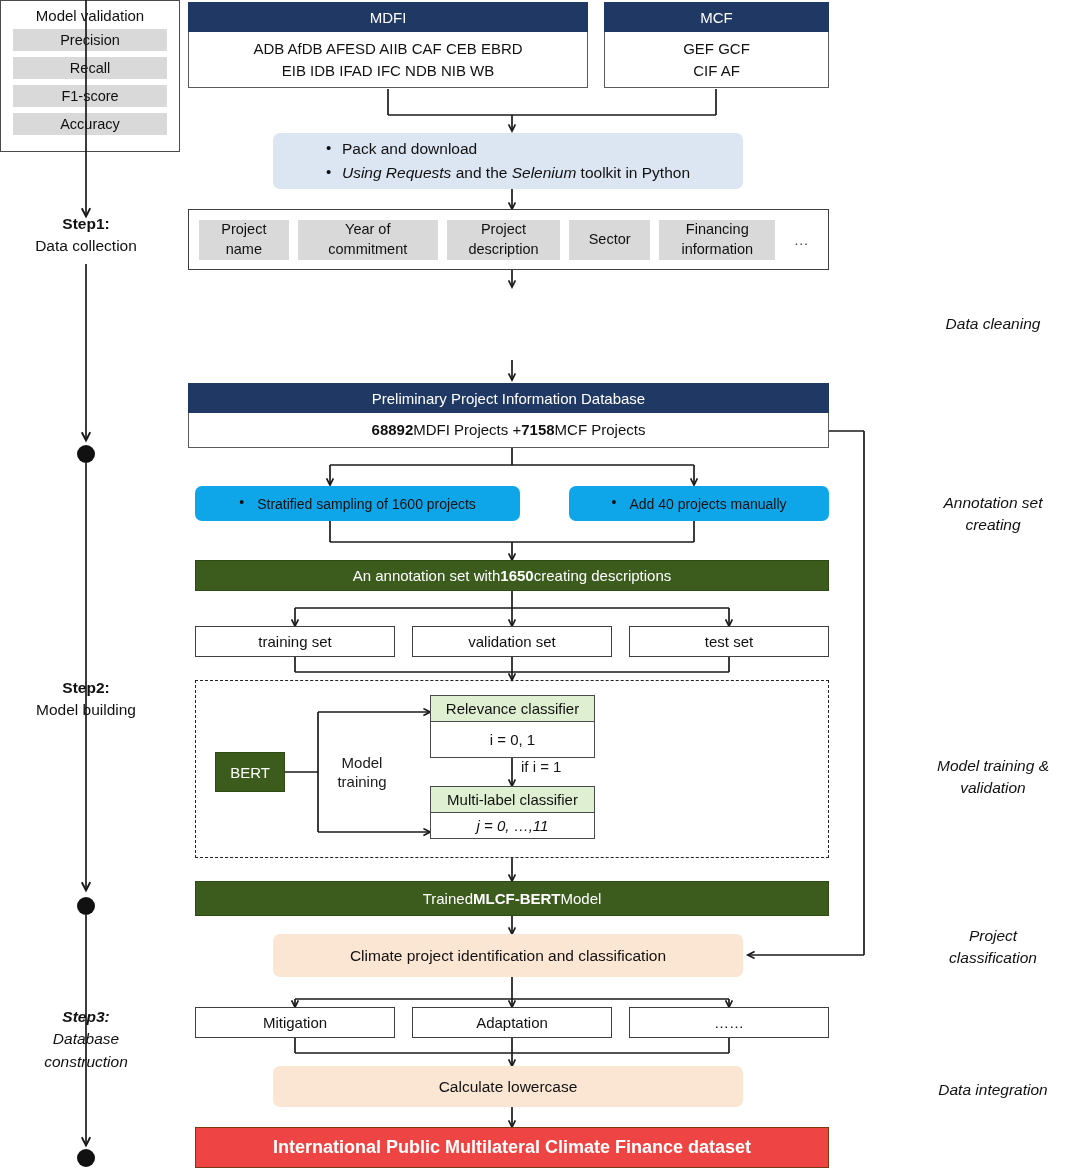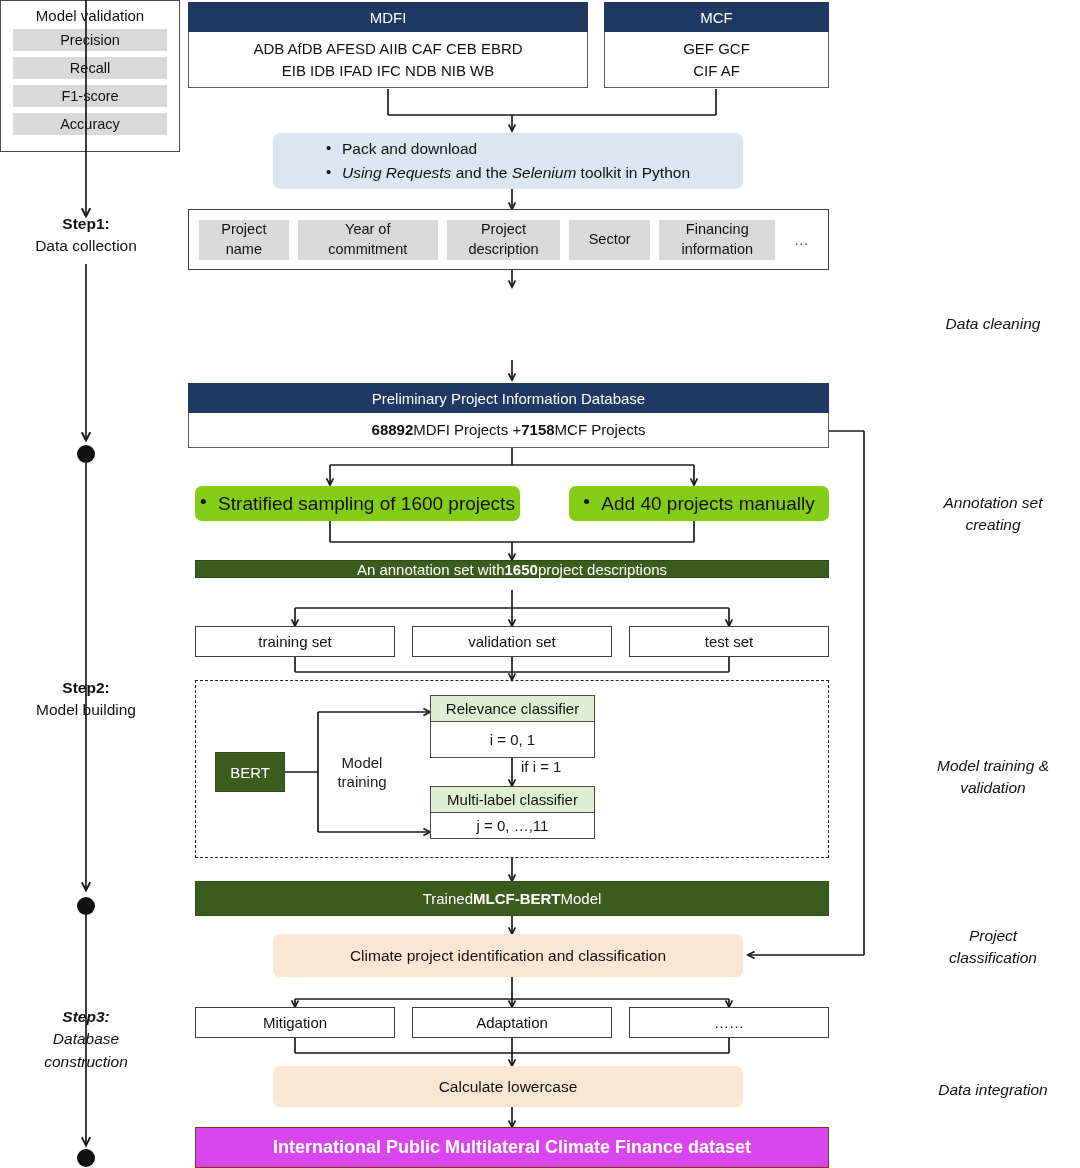--- a/index.html
+++ b/index.html
@@ -21,21 +21,21 @@
   .proc-blue{background:#dce5f2;border-radius:7px;font-size:15.5px;color:#111;}
   .proc-blue ul{margin:0;padding:0;list-style:none;}
   .proc-blue li{position:relative;padding-left:16px;text-align:left;line-height:1.55;}
   .proc-blue li:before{content:"\2022";position:absolute;left:0;top:-1px;font-size:15px;}
 
   
   .fieldbox{background:#ffffff;border:1.6px solid #3f3f3f;}
   .chip{background:#d9d9d9;font-size:14.5px;line-height:1.35;color:#111;display:flex;align-items:center;justify-content:center;text-align:center;box-sizing:border-box;}
 
   
-  .proc-green{background:#84cc16;border-radius:7px;font-size:19px;color:#111;}
+  .proc-green{background:#0ea5e9;border-radius:7px;font-size:14px;color:#111;}
   .proc-green .b{position:relative;padding-left:18px;}
   .proc-green .b:before{content:"\2022";position:absolute;left:0;top:-2px;}
 
   .bar-green{background:#3c5c1e;color:#ffffff;border:1px solid #2f4a15;font-size:15px;}
 
   .plain{background:#ffffff;border:1.6px solid #3f3f3f;font-size:15px;color:#111;}
 
   
   .dashgroup{position:absolute;border:1.7px dashed #222;background:transparent;box-sizing:border-box;}
 
@@ -43,21 +43,21 @@
 
   .clsf-head{background:#dff0d2;border:1.4px solid #4a4a4a;font-size:15px;color:#111;}
   .clsf-body{background:#ffffff;border:1.4px solid #4a4a4a;border-top:none;font-size:15px;color:#111;}
 
   .valbox{background:#ffffff;border:1.5px solid #4a4a4a;box-sizing:border-box;}
   .valtitle{font-size:15px;color:#111;text-align:center;}
   .metric{background:#d9d9d9;font-size:14.5px;color:#111;display:flex;align-items:center;justify-content:center;}
 
   .proc-peach{background:#fbe6d4;border-radius:7px;font-size:15.5px;color:#111;}
 
-  .bar-brown{background:#d946ef;color:#ffffff;border:1px solid #7a3810;font-size:18px;font-weight:bold;}
+  .bar-brown{background:#ef4444;color:#ffffff;border:1px solid #7a3810;font-size:18px;font-weight:bold;}
 
   
   .steplab{position:absolute;text-align:center;font-size:15.5px;line-height:1.45;color:#111;}
   .steplab .t{font-weight:bold;}
   .sidelab{position:absolute;text-align:center;font-style:italic;font-size:15.5px;line-height:1.45;color:#111;}
 
   .it{font-style:italic;}
   .bd{font-weight:bold;}
 </style>
 </head>
@@ -197,24 +197,24 @@
       <span> MCF Projects</span>
   </div>
 
   <div class="node proc-green" style="left:195px;top:486px;width:325px;height:35px;">
     <span class="b">Stratified sampling of 1600 projects</span>
   </div>
   <div class="node proc-green" style="left:569px;top:486px;width:260px;height:35px;">
     <span class="b">Add 40 projects manually</span>
   </div>
 
-  <div class="node bar-green" style="left:195px;top:560px;width:634px;height:18px;">
+  <div class="node bar-green" style="left:195px;top:560px;width:634px;height:31px;">
     <span>An annotation set with </span>
       <span class="bd">1650</span>
-      <span> project descriptions</span>
+      <span> creating descriptions</span>
   </div>
 
   <div class="node plain" style="left:195px;top:626px;width:200px;height:31px;">training set</div>
   <div class="node plain" style="left:412px;top:626px;width:200px;height:31px;">validation set</div>
   <div class="node plain" style="left:629px;top:626px;width:200px;height:31px;">test set</div>
 
   <div class="dashgroup" style="left:195px;top:680px;width:634px;height:178px;"></div>
 
   <div class="node bert" style="left:215px;top:752px;width:70px;height:40px;">BERT</div>
 
@@ -222,21 +222,21 @@
     <span>Model</span>
     <span>training</span>
   </div>
 
   <div class="node clsf-head" style="left:430px;top:695px;width:165px;height:27px;">Relevance classifier</div>
   <div class="node clsf-body" style="left:430px;top:722px;width:165px;height:36px;">i = 0, 1</div>
 
   <div class="node" style="left:521px;top:756px;width:80px;height:20px;justify-content:flex-start;font-size:15px;">if i = 1</div>
 
   <div class="node clsf-head" style="left:430px;top:786px;width:165px;height:27px;">Multi-label classifier</div>
-  <div class="node clsf-body" style="left:430px;top:813px;width:165px;height:26px;">j = 0, …,11</div>
+  <div class="node clsf-body" style="left:430px;top:813px;width:165px;height:26px;font-style:italic;">j = 0, …,11</div>
 
   <div class="valbox" style="left:631px;top:690px;width:180px;height:152px;padding:6px 12px;">
     <div class="valtitle" style="margin-bottom:5px;">Model validation</div>
     <div class="metric" style="height:22px;margin-bottom:6px;">Precision</div>
     <div class="metric" style="height:22px;margin-bottom:6px;">Recall</div>
     <div class="metric" style="height:22px;margin-bottom:6px;">F1-score</div>
     <div class="metric" style="height:22px;">Accuracy</div>
   </div>
 
   <div class="node bar-green" style="left:195px;top:881px;width:634px;height:35px;">

